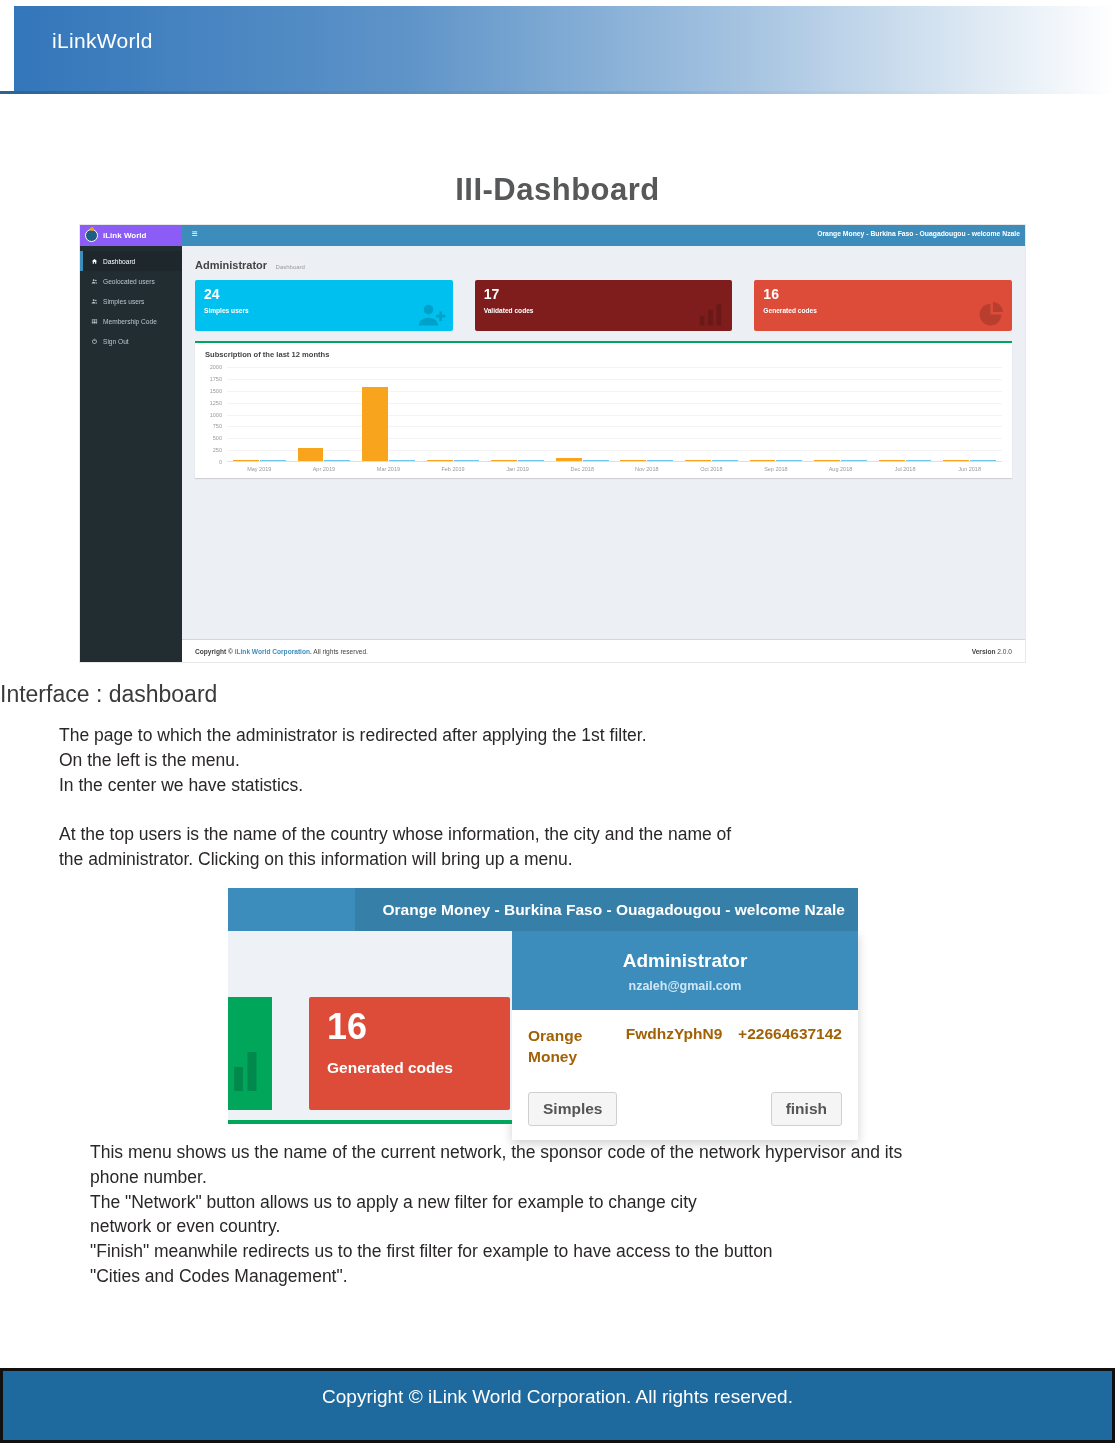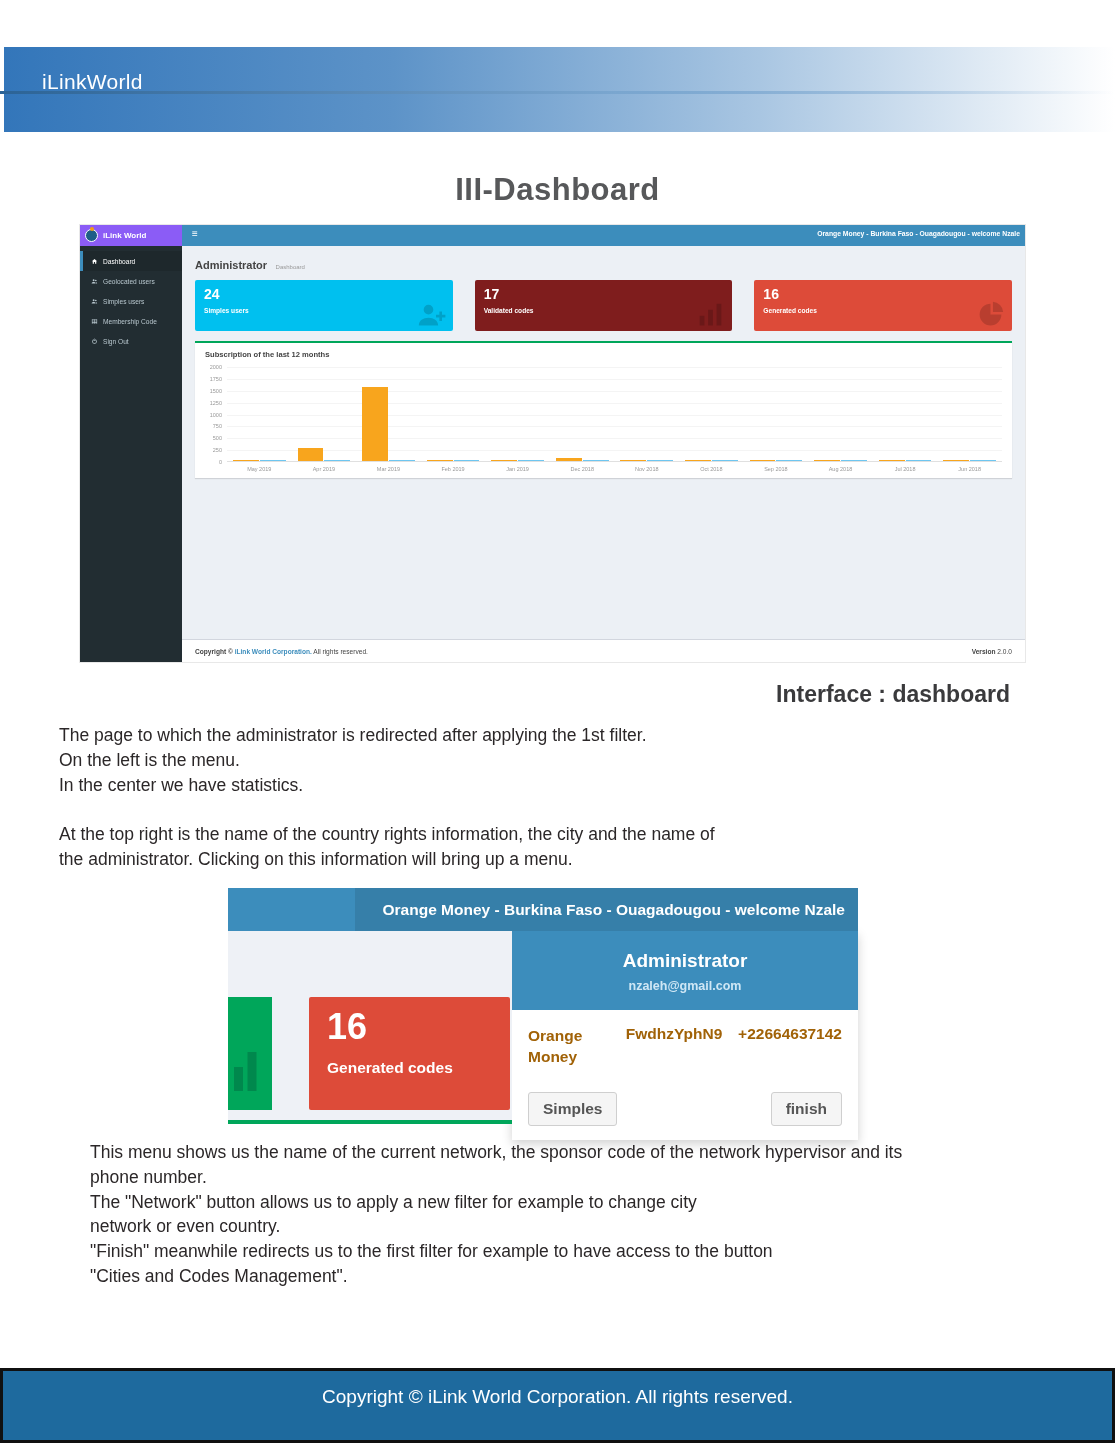--- a/index.html
+++ b/index.html
@@ -1,31 +1,31 @@
 <!DOCTYPE html>
 <html><head>
 <meta charset="utf-8">
 <style>
   * { margin:0; padding:0; box-sizing:border-box; }
   html,body { width:1115px; height:1443px; background:#fff; overflow:hidden;
               font-family:"Liberation Sans", sans-serif; position:relative; }
 
   
-  .page-header { position:absolute; top:6px; left:4px; right:0; height:85px;
+  .page-header { position:absolute; top:6px; left:14px; right:0; height:85px;
     background:linear-gradient(90deg,#3376ba 0%,#5d93c8 35%,#a9c6e2 68%,#ffffff 100%);
-    color:#fff; padding:20px 0 0 38px;margin-top:41px; }
+    color:#fff; padding:20px 0 0 38px; }
   .page-header .l1, .page-header .l2 { font-size:21px; line-height:29px; letter-spacing:.3px; }
   .page-header-strip { position:absolute; top:91px; left:0; right:0; height:3px;
     background:linear-gradient(90deg,#2b6396 0%,#7aa6cf 55%,rgba(255,255,255,0) 100%); }
 
   .doc-title { position:absolute; top:172px; left:0; width:1115px; text-align:center;
     font-size:31px; font-weight:bold; color:#57585a; letter-spacing:.5px; }
 
-  .caption { position:absolute; top:681px; left:0; width:1010px; text-align:right;
-    font-size:23px; font-weight:bold; color:#3a3a3c; }
+  .caption { position:absolute; top:681px; left:0; width:1010px; text-align:left;
+    font-size:23px; font-weight:normal; color:#3a3a3c; }
 
   .para { position:absolute; font-size:17.5px; line-height:24.8px; color:#2b2728; }
   #para1 { left:59px; top:723px; }
   #para2 { left:90px; top:1140px; }
 
   .page-footer { position:absolute; left:0; right:0; top:1368px; bottom:0;
     background:#1e6a9e; border:3px solid #101010; text-align:center;
     padding-top:15px; color:#fff; font-size:19px; }
 
   
@@ -289,21 +289,21 @@
   </div>
 </div>
 
 <div class="caption">Interface : dashboard</div>
 
 <div class="para" id="para1">
     <div>The page to which the administrator is redirected after applying the 1st filter.</div>
     <div>On the left is the menu.</div>
     <div>In the center we have statistics.</div>
     <div>&nbsp;</div>
-    <div>At the top right is the name of the country rights information, the city and the name of</div>
+    <div>At the top users is the name of the country whose information, the city and the name of</div>
     <div> the administrator. Clicking on this information will bring up a menu.</div>
   </div>
 
 <div id="shot2">
   <div class="s2-nav">
     <div class="s2-nav-dark"></div>
     <div class="s2-nav-text">Orange Money - Burkina Faso - Ouagadougou - welcome Nzale</div>
   </div>
   <div class="s2-row">
     <div class="s2-left">

